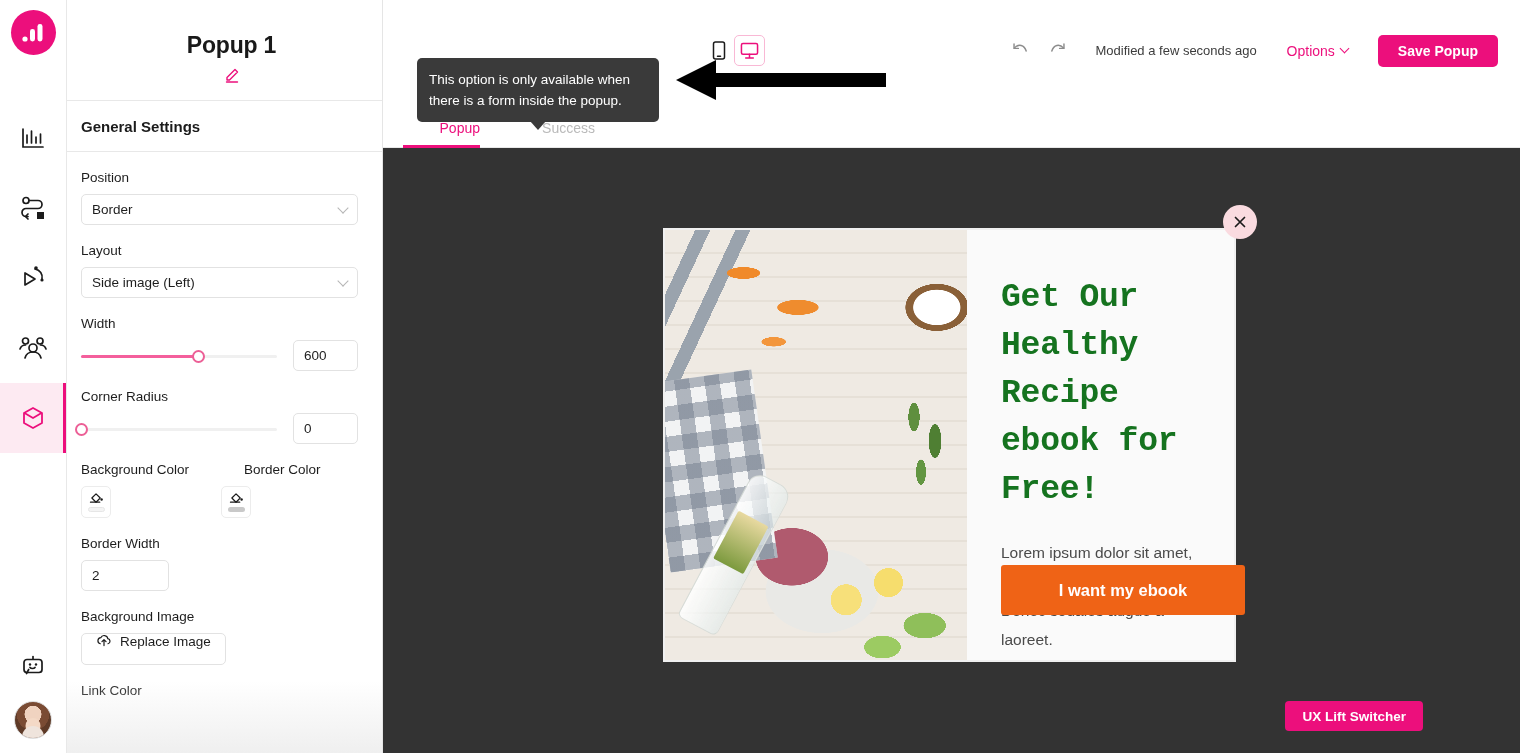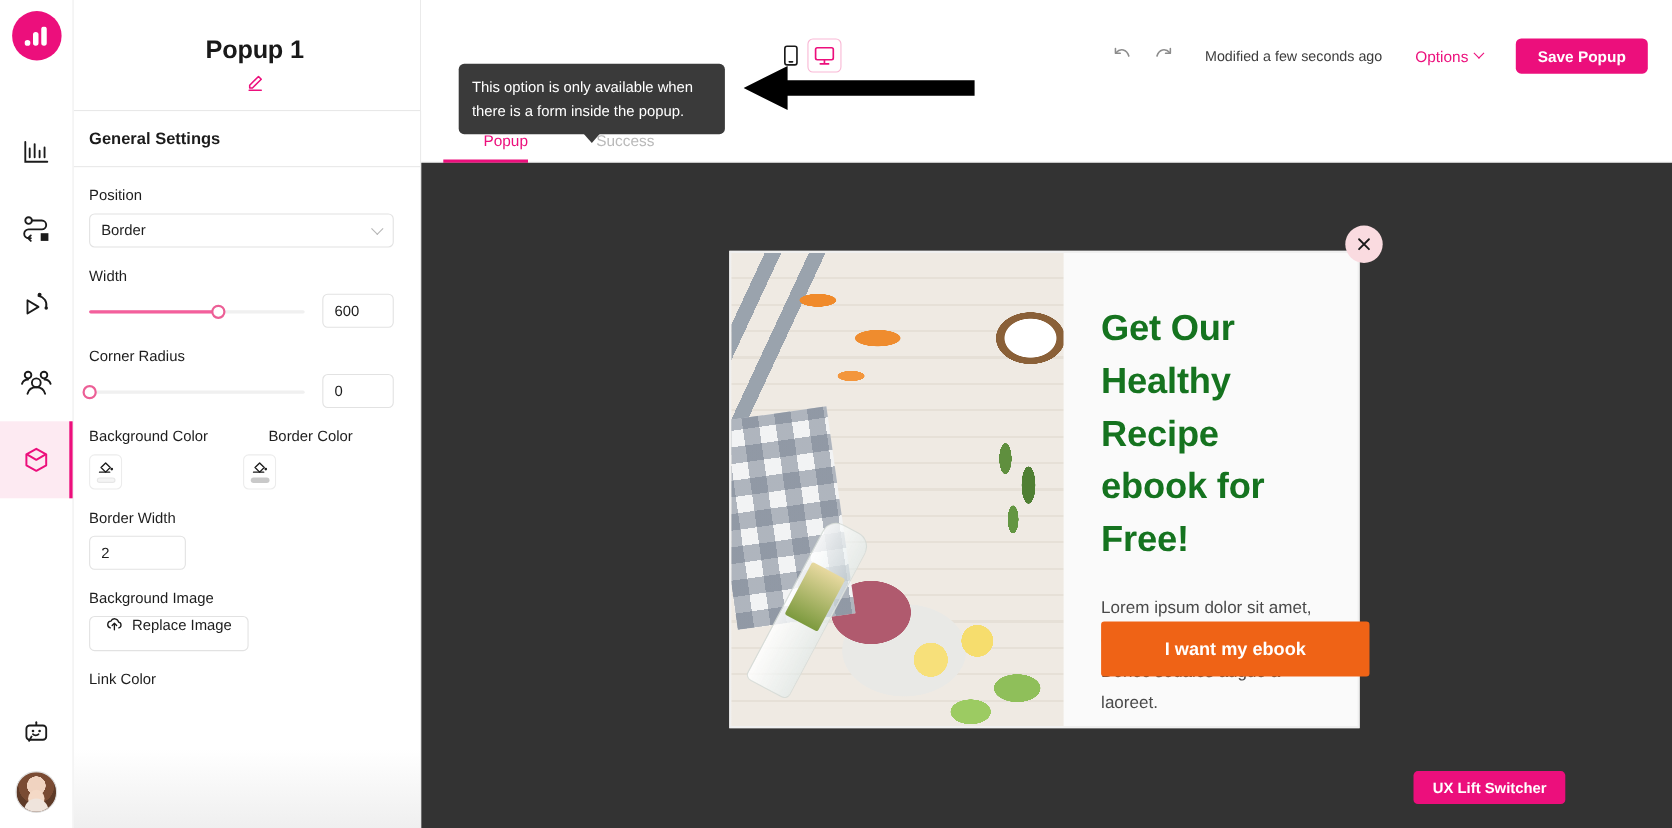--- a/index.html
+++ b/index.html
@@ -215,21 +215,21 @@
     border: 1px solid rgba(210,215,210,.8);
   }
   .popup-img .bottle::before {
     content: ""; position: absolute; left: 4px; top: 42px; right: 4px; height: 54px;
     background: linear-gradient(#e8d9a0, #7c9a3e); border-radius: 2px;
   }
   .popup-right {
     flex: 1; padding: 44px 34px 0 34px; position: relative; background: #fafafa;
   }
   .popup-h1 {
-    font-family: Liberation Sans, sans-serif; font-size: 33px; line-height: 48px;
+    font-family: Liberation Mono, monospace; font-size: 33px; line-height: 48px;
     color: #15731f; font-weight: bold; letter-spacing: -.2px;
   }
   .popup-p {
     margin-top: 24px; font-size: 15.5px; line-height: 29px; color: #4a4a4a;
   }
   .cta {
     position: absolute; left: 34px; bottom: 45px; width: 244px; height: 50px;
     background: #ef6316; color: #fff; font-size: 16.5px; font-weight: bold;
     border: none; border-radius: 3px; cursor: pointer;
   }
@@ -343,20 +343,27 @@
 
     <div class="panel-body">
       <div class="field">
         <div class="flabel">Position</div>
         <div class="select">
           <span>Border</span>
           <span class="chev-d"></span>
         </div>
       </div>
 
+      <div class="field">
+        <div class="flabel">Layout</div>
+        <div class="select">
+          <span>Side image (Left)</span>
+          <span class="chev-d"></span>
+        </div>
+      </div>
 
       <div class="field">
         <div class="flabel">Width</div>
         <div class="slider-row">
           <div class="slider">
             <div class="track"></div>
             <div class="track-fill" style="width:60%"></div>
             <div class="knob" style="left:calc(60% - 7px)"></div>
           </div>
           <div class="num-input">600</div>

